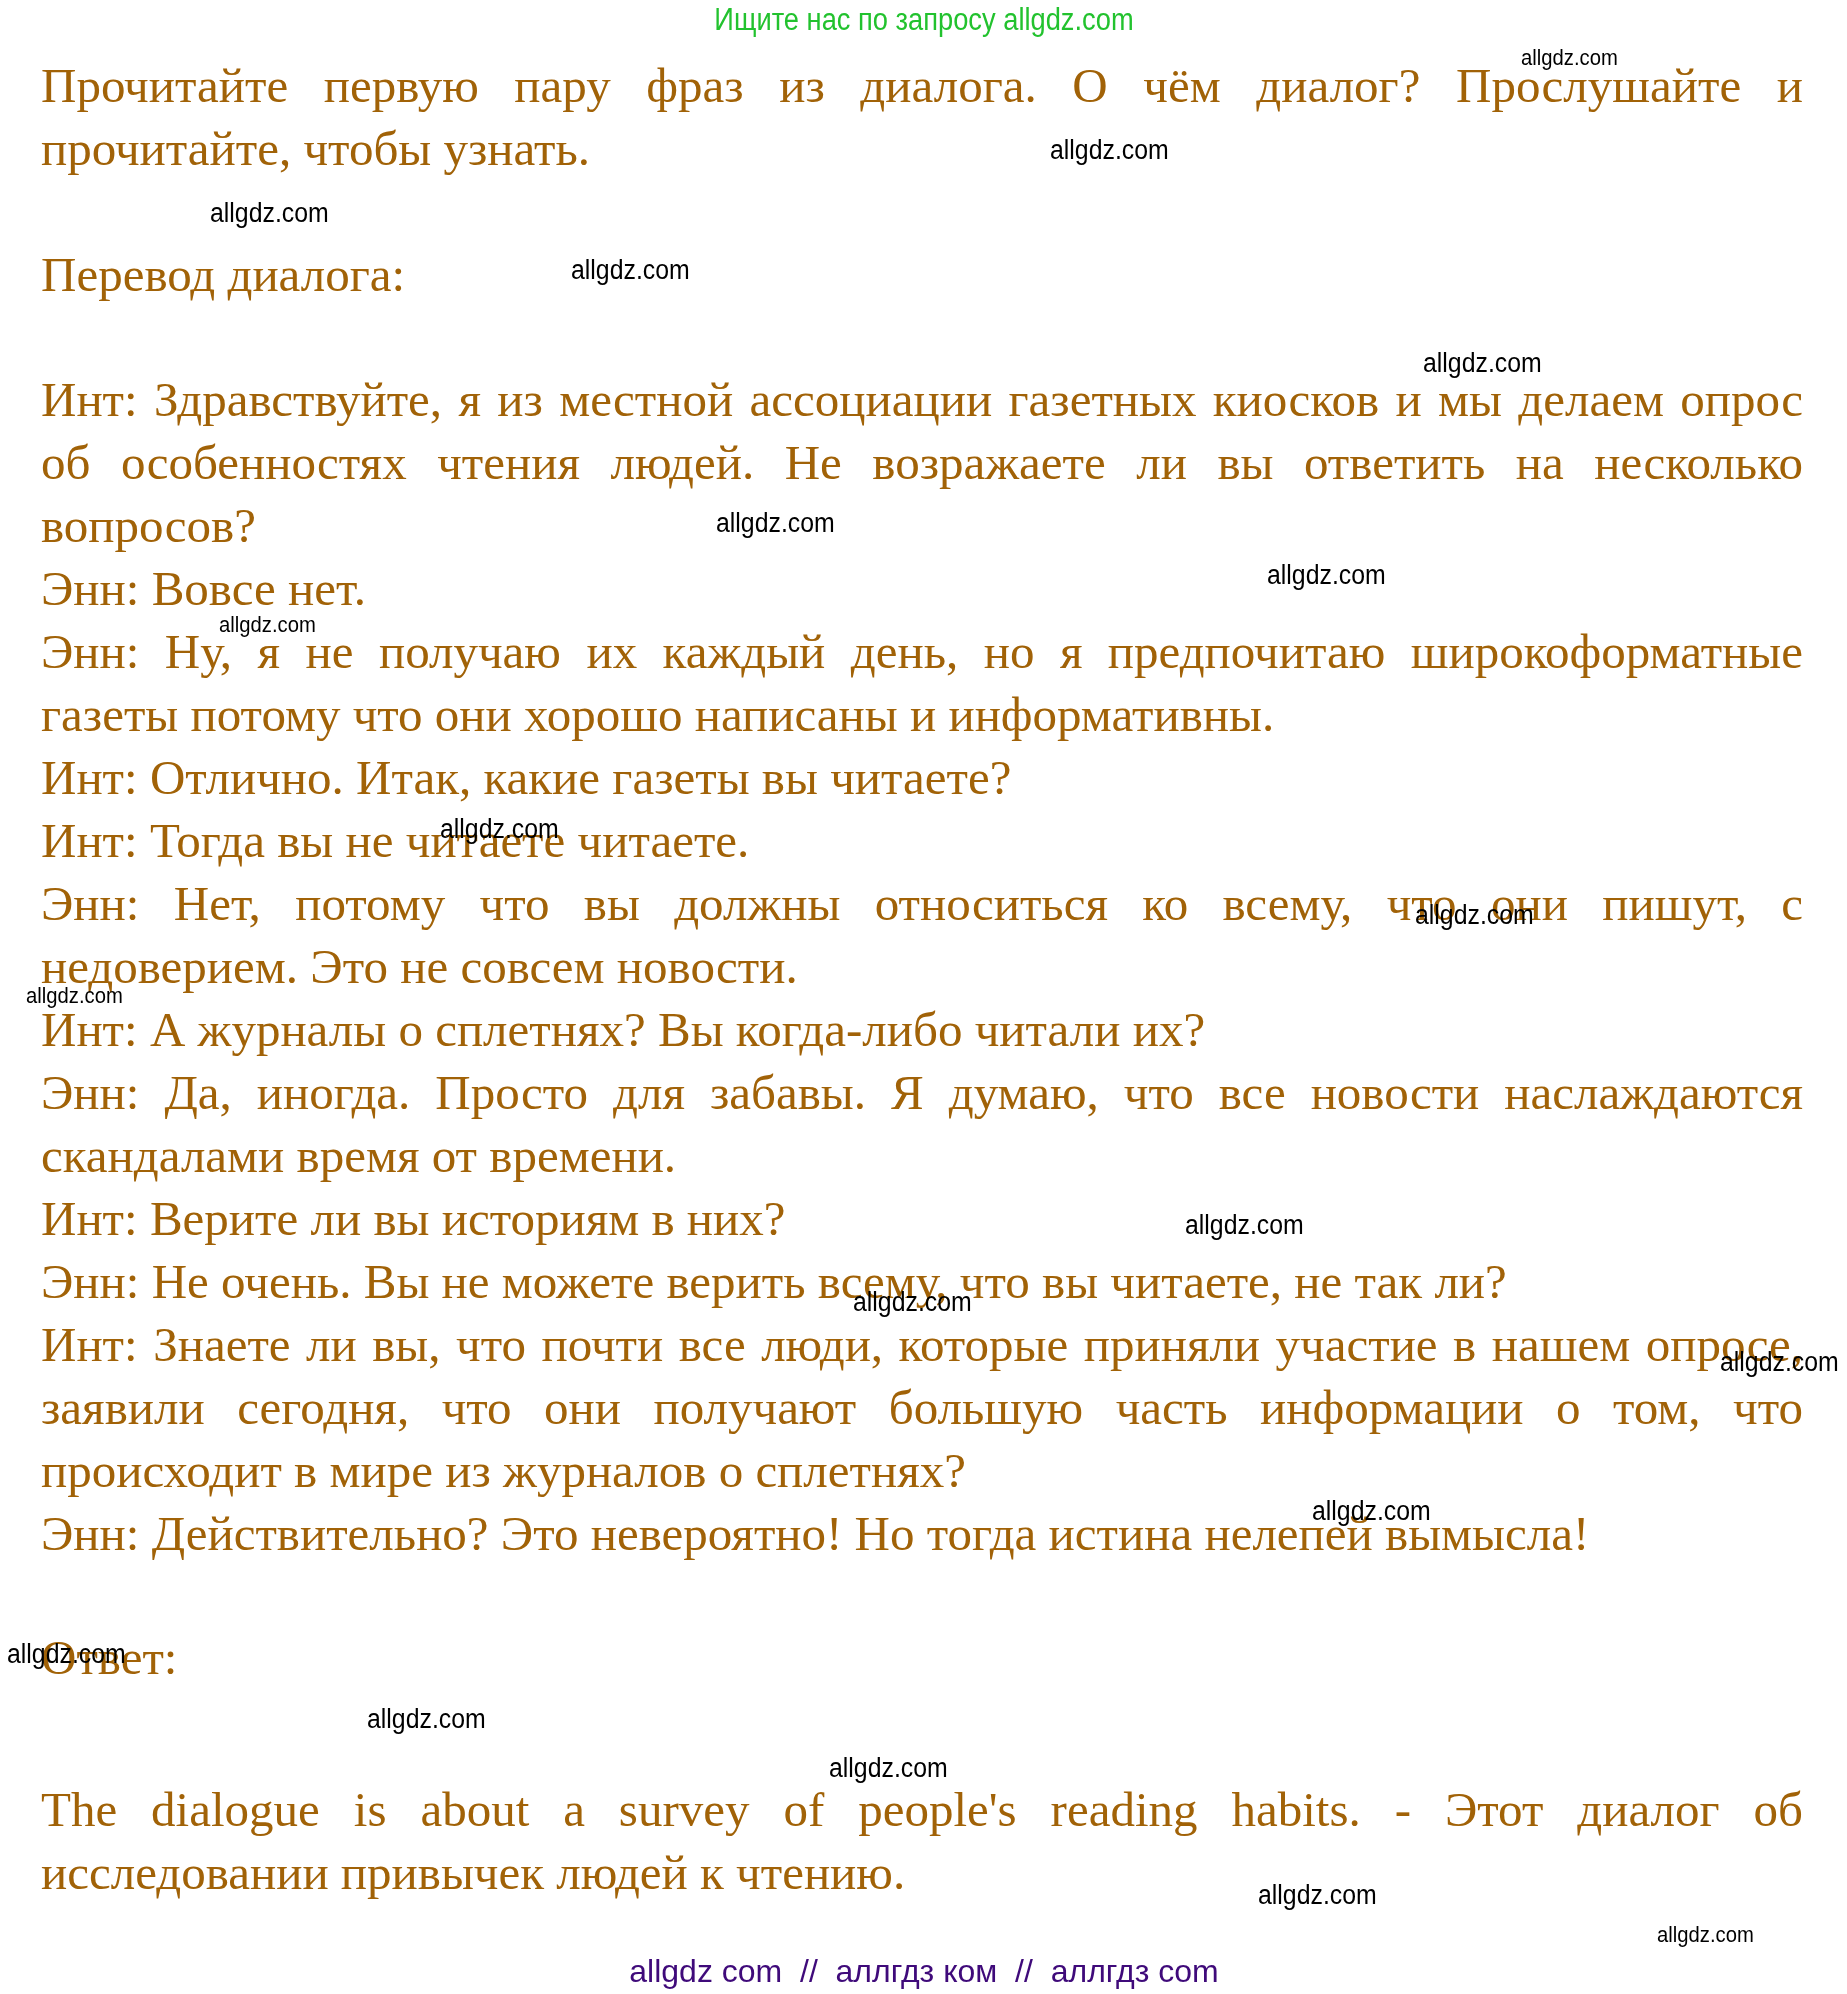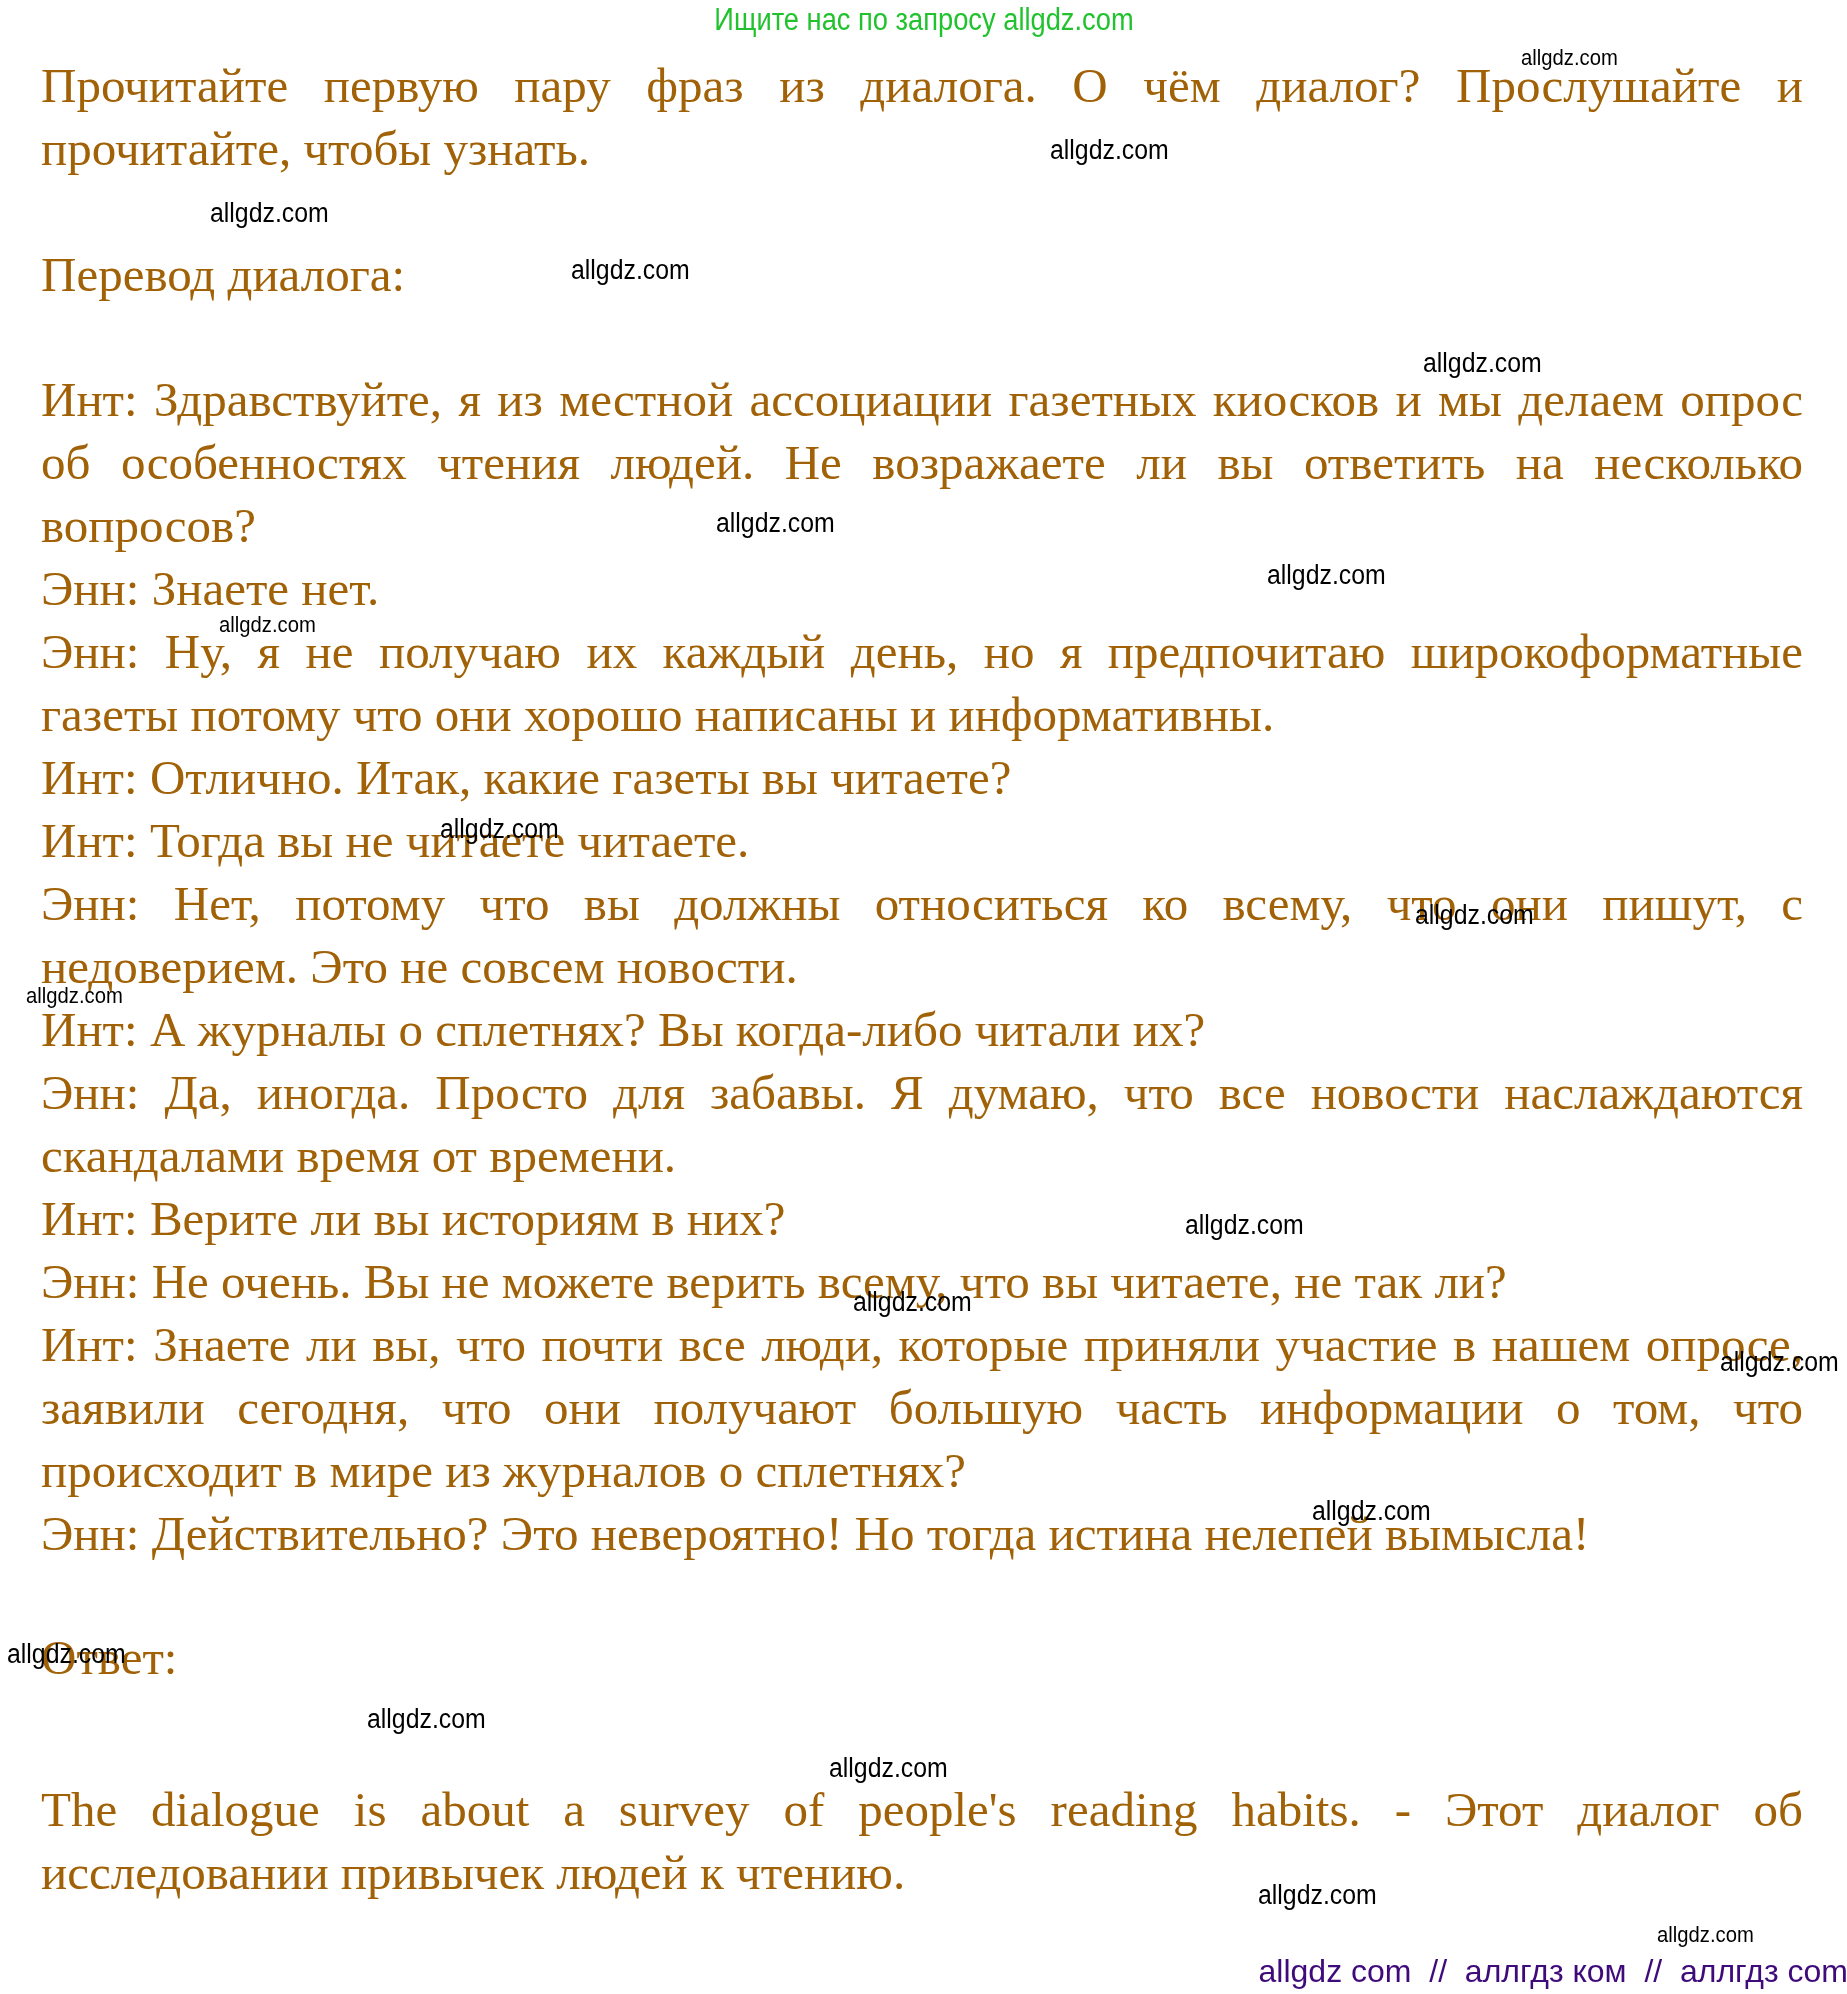--- a/index.html
+++ b/index.html
@@ -15,21 +15,21 @@
     font-family: "Liberation Serif", serif; font-size: 49px; color: #a16207;
     line-height: 63px; text-align: justify;
   }
   .content p { margin: 0; }
   .heading { margin: 0; }
   .gap-1 { height: 63px; }
   .gap-2 { height: 62px; }
   .gap-3 { height: 61px; }
   .gap-4 { height: 89px; }
   .bottom-banner {
-    position: absolute; top: 1953px; left: 0; width: 1848px; text-align: right;
+    position: absolute; top: 1953px; left: 0; width: 1848px; text-align: center;
     font-family: "Liberation Sans", sans-serif; font-size: 32px; color: #3f0a7a;
     white-space: pre;
   }
   .wm {
     position: absolute; font-family: "Liberation Sans", sans-serif; font-size: 27px;
     color: #000; white-space: nowrap; transform: scaleX(0.92); transform-origin: left;
   }
   .wm.small { font-size: 22px; }
 </style>
 </head>
@@ -37,21 +37,21 @@
 
 <div class="page">
   <div class="top-banner">Ищите нас по запросу allgdz.com</div>
 
   <div class="content">
     <p>Прочитайте первую пару фраз из диалога. О чём диалог? Прослушайте и прочитайте, чтобы узнать.</p>
     <div class="gap-1"></div>
     <p class="heading">Перевод диалога:</p>
     <div class="gap-2"></div>
     <p>Инт: Здравствуйте, я из местной ассоциации газетных киосков и мы делаем опрос об особенностях чтения людей. Не возражаете ли вы ответить на несколько вопросов?</p>
-    <p>Энн: Знаете нет.</p>
+    <p>Энн: Вовсе нет.</p>
     <p>Энн: Ну, я не получаю их каждый день, но я предпочитаю широкоформатные газеты потому что они хорошо написаны и информативны.</p>
     <p>Инт: Отлично. Итак, какие газеты вы читаете?</p>
     <p>Инт: Тогда вы не читаете читаете.</p>
     <p>Энн: Нет, потому что вы должны относиться ко всему, что они пишут, с недоверием. Это не совсем новости.</p>
     <p>Инт: А журналы о сплетнях? Вы когда-либо читали их?</p>
     <p>Энн: Да, иногда. Просто для забавы. Я думаю, что все новости наслаждаются скандалами время от времени.</p>
     <p>Инт: Верите ли вы историям в них?</p>
     <p>Энн: Не очень. Вы не можете верить всему, что вы читаете, не так ли?</p>
     <p>Инт: Знаете ли вы, что почти все люди, которые приняли участие в нашем опросе, заявили сегодня, что они получают большую часть информации о том, что происходит в мире из журналов о сплетнях?</p>
     <p>Энн: Действительно? Это невероятно! Но тогда истина нелепей вымысла!</p>

